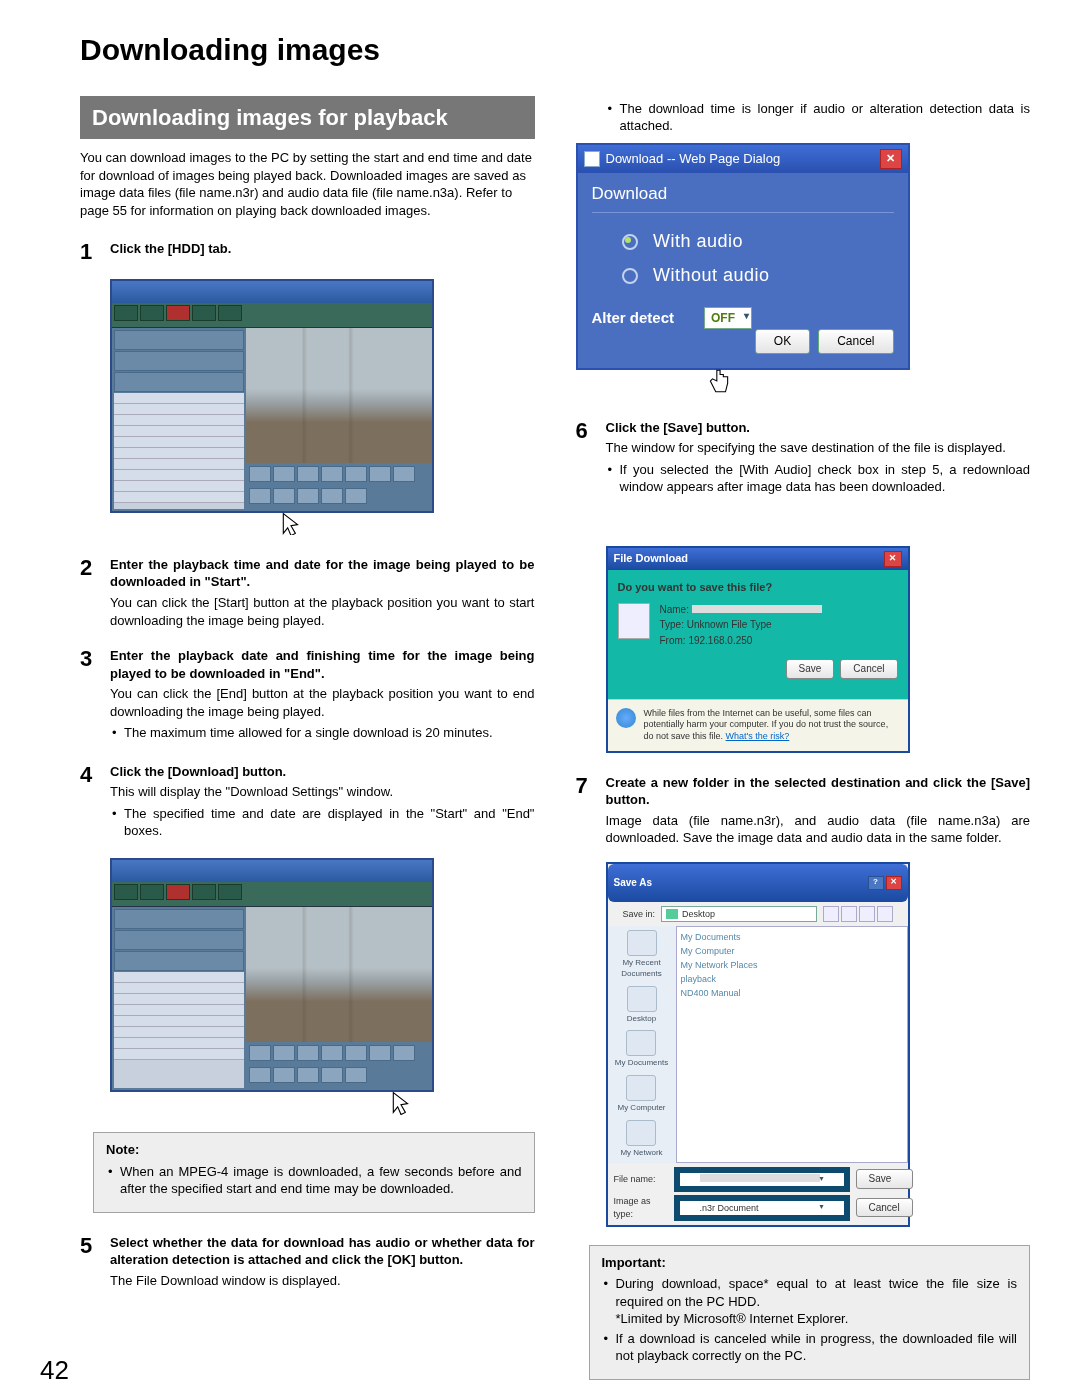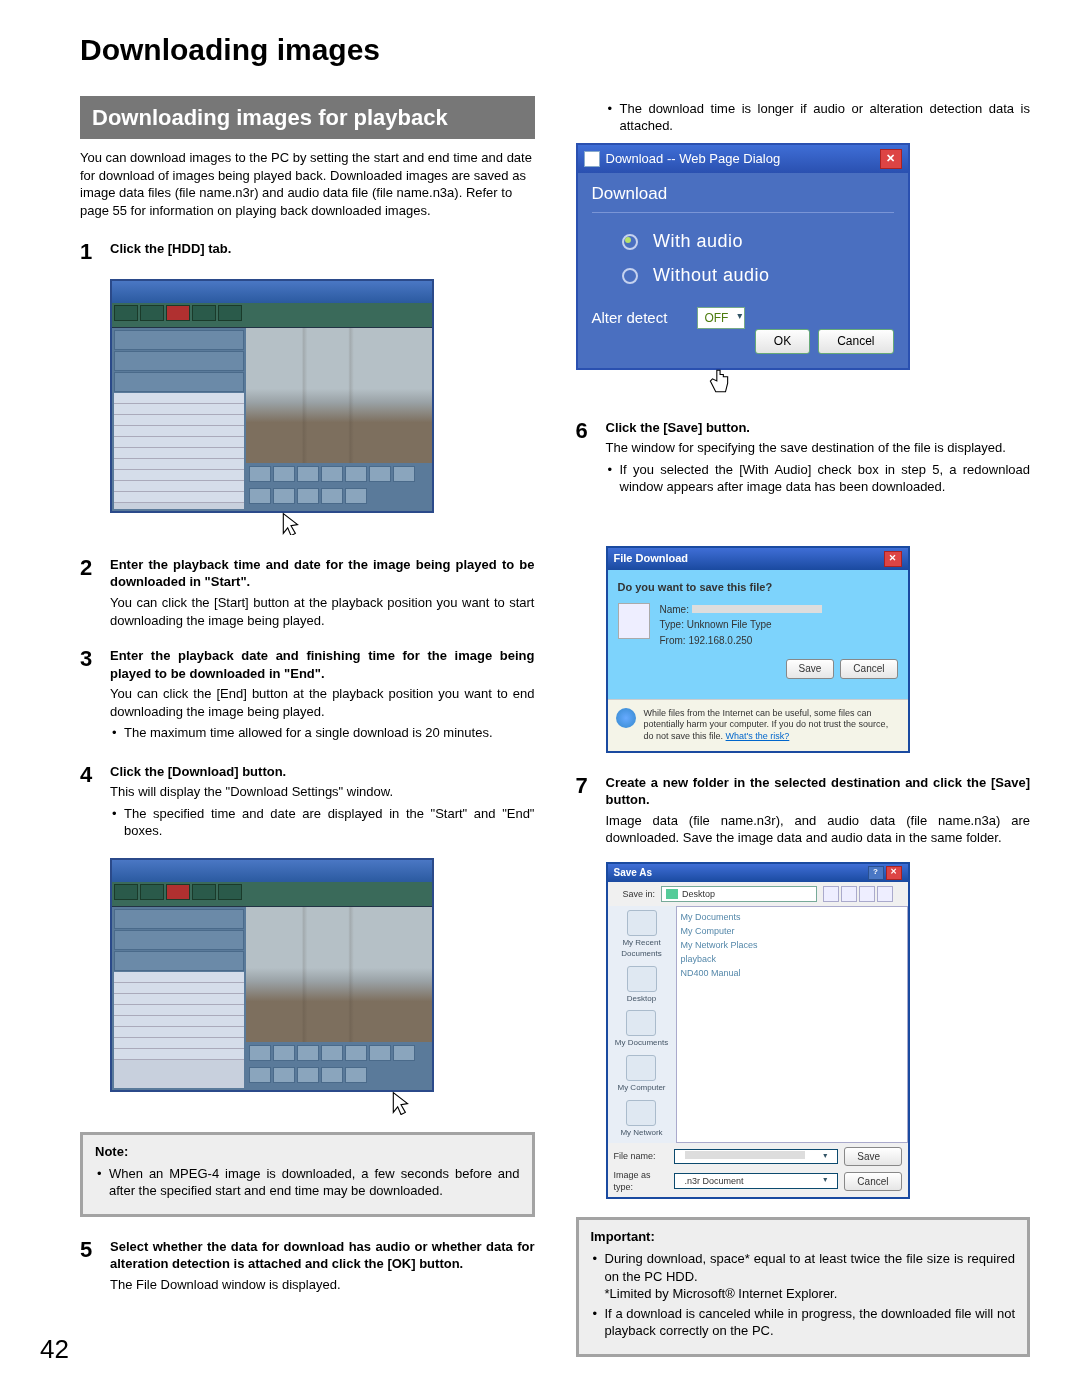--- a/index.html
+++ b/index.html
@@ -76,24 +76,24 @@
     padding-left:14px;
     text-align:justify;
     margin-bottom:2px;
   }
   .bullet-list li:before{
     content:"•";
     position:absolute;
     left:2px;
   }
   .note-box{
-    border:3px solid #a3a3a3;
+    border:1px solid #a3a3a3;
     background:#eee;
     padding:8px 12px 8px 12px;
-    margin:10px 0 18px 0;
+    margin:10px 0 18px 13px;
   }
   .note-title{
     font-weight:bold;
     margin-bottom:3px;
   }
   .screenshot{
     margin:8px 0 18px 30px;
   }
   .app-window{
     width:320px;
@@ -210,41 +210,41 @@
   .dl-body{
     background:#4a6fc0;
     padding:10px 14px 14px;
   }
   .dl-row{margin:10px 0;font-size:18px;letter-spacing:.5px;}
   .radio{
     display:inline-block;width:12px;height:12px;border-radius:50%;border:2px solid #c5d2ef;margin-right:10px;vertical-align:middle;
   }
   .radio.sel:after{content:"";display:block;width:6px;height:6px;border-radius:50%;background:#b7e26a;margin:1px;}
   .dl-alter{
-    margin-top:20px;display:flex;align-items:center;gap:30px;font-size:15px;
+    margin-top:20px;display:flex;align-items:center;gap:30px;font-size:15px;font-weight:bold;
   }
   .dropdown{
     background:#fff;color:#4d7c0f;font-size:12px;padding:2px 16px 2px 6px;border:1px solid #7a8;position:relative;
   }
   .dropdown:after{content:"▾";position:absolute;right:2px;top:1px;color:#356;font-size:10px;}
   .dl-buttons{
     margin-top:0;display:flex;gap:8px;justify-content:flex-end;
   }
   .xp-btn{
     background:linear-gradient(#fefefe,#e4e4e4);
     color:#000;border:1px solid #6a7;border-radius:3px;
     font-size:12px;padding:3px 18px;
   }
   .cursor-hand{
     width:26px;height:30px;margin-left:130px;margin-top:-2px;
   }
 
   
   .fd-dialog{
-    width:300px;border:2px solid #1a4aa0;background:#7dd3fc;font-size:10px;color:#333;margin-top:44px;
+    width:300px;border:2px solid #1a4aa0;background:#14b8a6;font-size:10px;color:#333;margin-top:44px;
   }
   .fd-title{
     background:linear-gradient(#3f6ed6,#1a4aa0);color:#fff;font-weight:bold;
     padding:3px 6px;display:flex;justify-content:space-between;font-size:11px;
   }
   .fd-title .close{width:16px;height:14px;background:#d44;border:1px solid #a22;color:#fff;font-size:9px;text-align:center;}
   .fd-body{padding:10px;}
   .fd-q{font-weight:bold;margin-bottom:8px;font-size:11px;}
   .fd-info{display:flex;gap:10px;margin-bottom:10px;}
   .fd-icon{width:30px;height:34px;border:1px solid #aaa;background:#eef;}
@@ -254,37 +254,37 @@
   .fd-warn{background:#f4f4e8;border-top:1px solid #ccc;padding:8px;display:flex;gap:8px;font-size:9px;line-height:1.3;}
   .fd-warn-icon{width:20px;height:20px;border-radius:50%;background:radial-gradient(#6af,#38c);flex-shrink:0;}
   .fd-link{color:#06c;text-decoration:underline;}
 
   
   .sa-dialog{
     width:300px;border:2px solid #1a4aa0;background:#f0f0f0;font-size:9px;color:#333;
   }
   .sa-title{
     background:linear-gradient(#3f6ed6,#1a4aa0);color:#fff;
-    padding:2px 6px;display:flex;justify-content:space-between;font-size:10px;font-weight:bold;
+    padding:12px 6px;display:flex;justify-content:space-between;font-size:10px;font-weight:bold;border-radius:6px;
   }
   .sa-title .qx{display:flex;gap:2px;}
   .sa-title .qx span{width:14px;height:12px;background:#d44;border:1px solid #a22;font-size:8px;color:#fff;text-align:center;}
   .sa-title .qx span.q{background:#4a77c4;border-color:#2a5090;}
   .sa-top{display:flex;align-items:center;gap:6px;padding:4px 15px;}
   .sa-combo{flex:1;border:1px solid #7a9;background:#fff;padding:1px 4px;display:flex;align-items:center;gap:4px;}
   .sa-icons{display:flex;gap:2px;}
   .sa-icons span{width:14px;height:14px;border:1px solid #aac;background:#eef;}
   .sa-body{display:flex;}
   .sa-side{width:60px;background:#e8eef6;display:flex;flex-direction:column;gap:6px;padding:4px;align-items:center;}
   .sa-place{text-align:center;font-size:8px;color:#456;}
   .sa-place .ic{width:28px;height:24px;margin:0 auto 2px;border:1px solid #abc;background:#dfe8f2;border-radius:3px;}
   .sa-list{flex:1;background:#fff;border:1px solid #aac;min-height:150px;padding:4px;}
   .sa-item{font-size:9px;color:#58a;white-space:nowrap;margin-bottom:2px;}
   .sa-bottom{padding:4px 6px;display:grid;grid-template-columns:54px 1fr auto;gap:3px 6px;align-items:center;}
-  .sa-field{border:1px solid #0c4a6e;background:#fff;padding:1px 10px;font-size:9px;display:flex;justify-content:space-between;}
+  .sa-field{border:6px solid #0c4a6e;background:#fff;padding:1px 20px;font-size:9px;display:flex;justify-content:space-between;}
   .sa-field:after{content:"▾";font-size:8px;color:#356;}
 
   .page-num{
     position:absolute;
     left:40px;
     bottom:30px;
     font-size:26px;
   }
 </style>
 </head>

